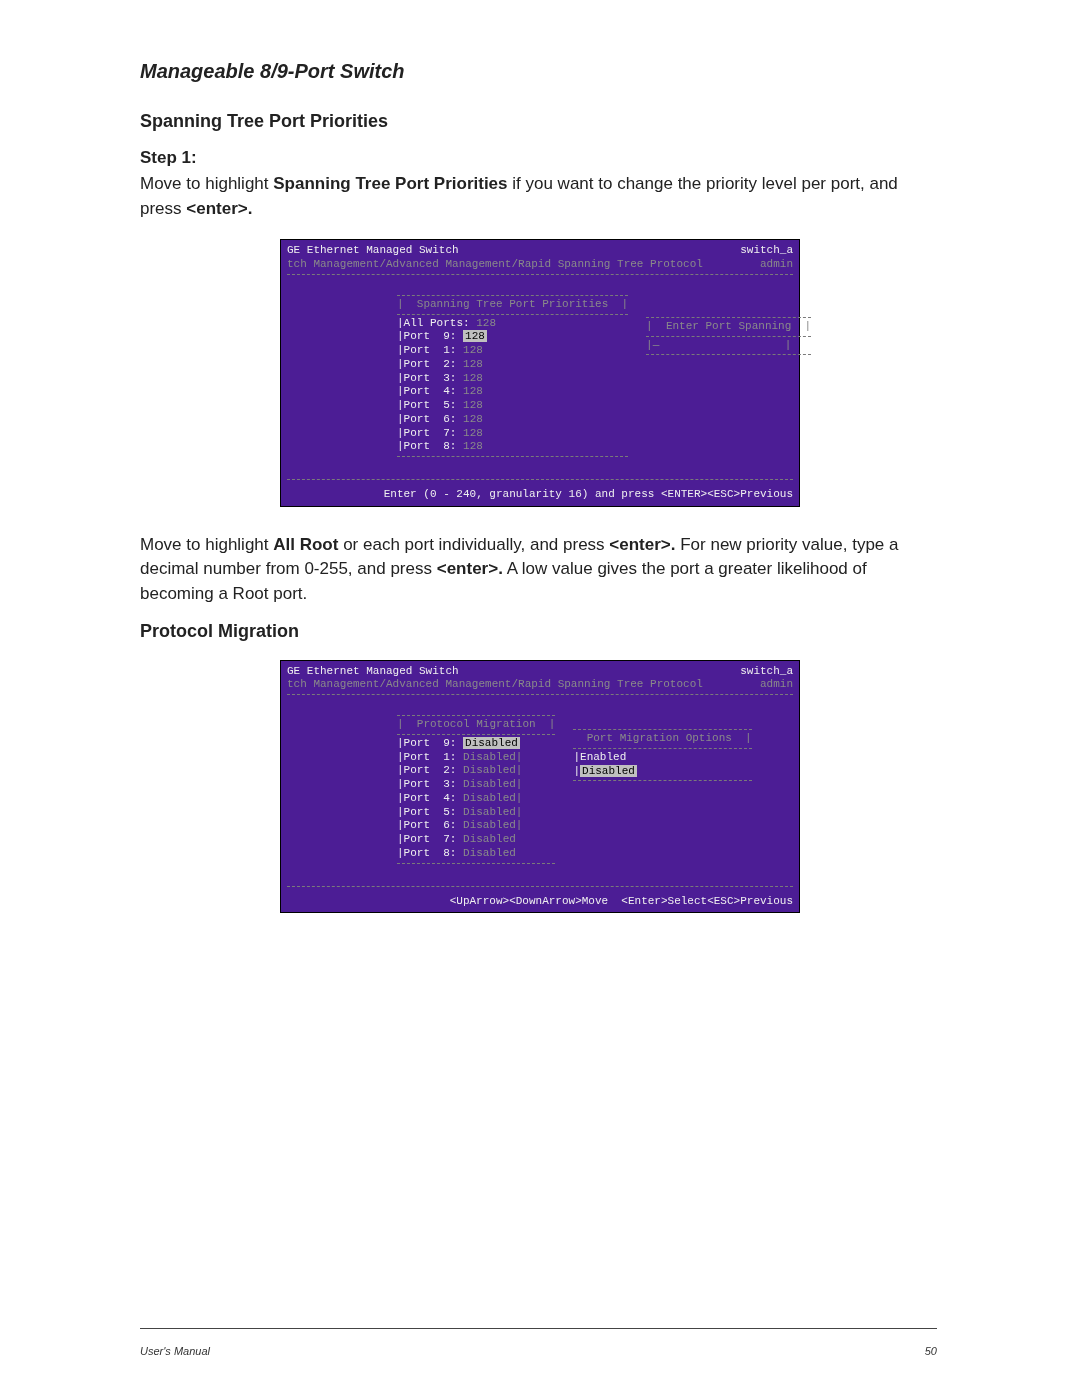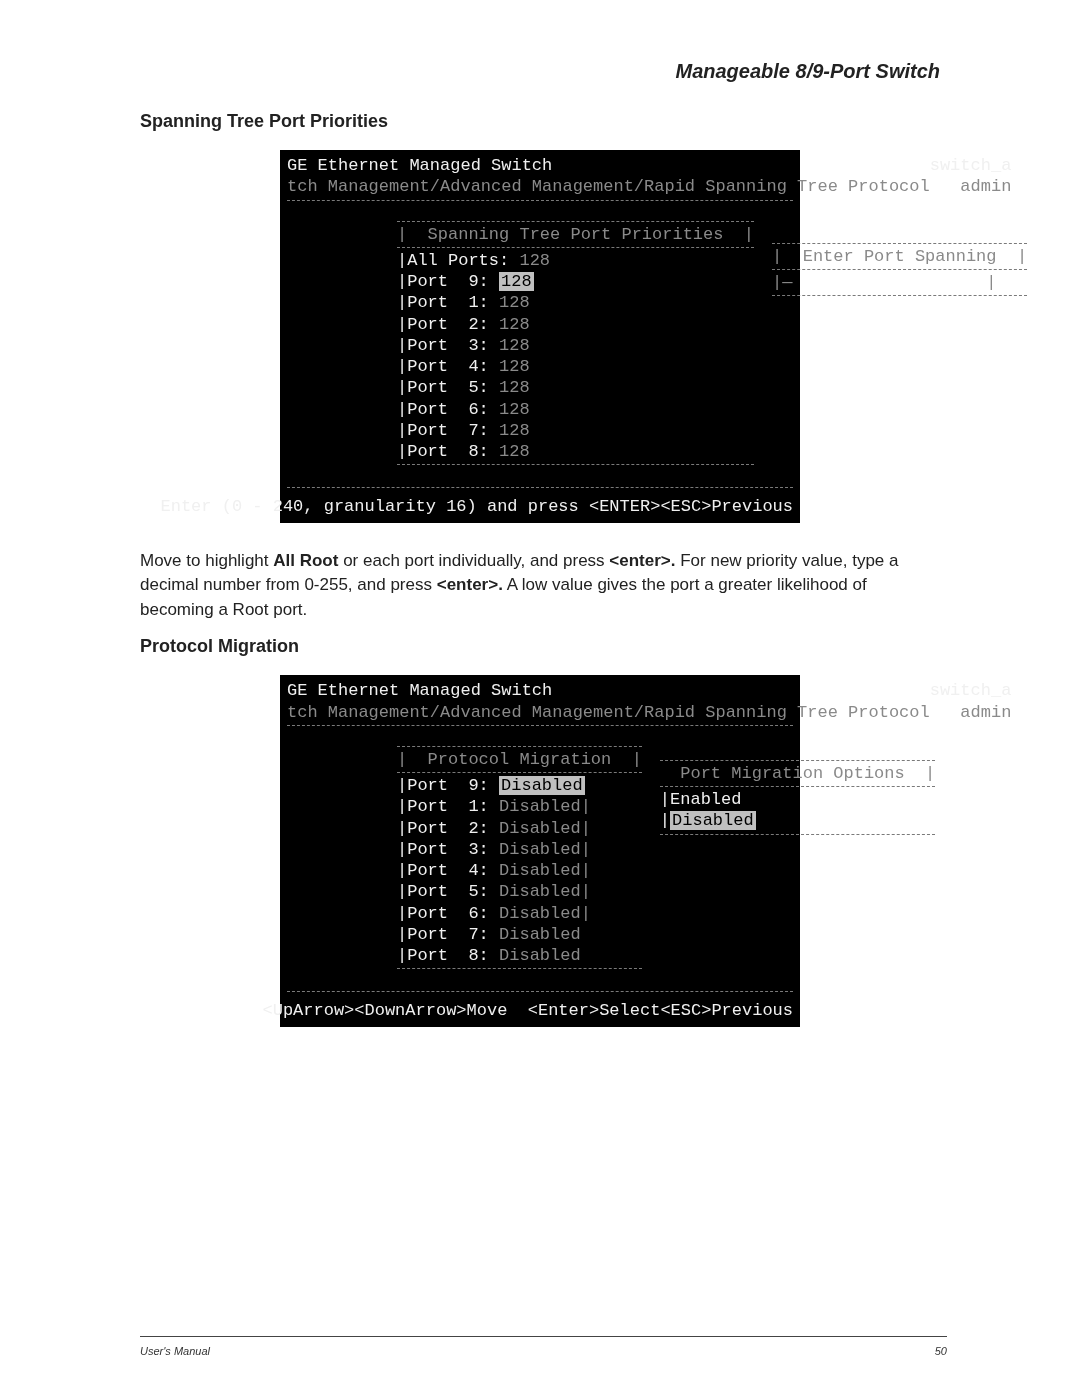--- a/index.html
+++ b/index.html
@@ -1,29 +1,29 @@
 <!DOCTYPE html>
 <html><head>
 <meta charset="utf-8">
 <style>
   * { box-sizing: border-box; margin: 0; padding: 0; }
   html, body { width: 1080px; background: #ffffff; font-family: "Segoe UI", "Helvetica Neue", Arial, sans-serif; color: #222; }
   .page { width: 1080px; height: 1397px; position: relative; padding: 60px 140px 40px 140px; }
-  .doc-header { text-align: right; font-style: italic; font-weight: 600; font-size: 20px; color: #222; margin-bottom: 28px; }
+  .doc-header { text-align: left; font-style: italic; font-weight: 600; font-size: 20px; color: #222; margin-bottom: 28px; }
   .section-title { font-weight: 700; font-size: 18px; margin-top: 14px; margin-bottom: 16px; }
   .step-label { font-weight: 700; font-size: 17px; margin-top: 10px; margin-bottom: 4px; }
   .body-text { font-size: 17px; line-height: 1.45; margin-bottom: 10px; }
   .body-text b { font-weight: 700; }
   .screenshot-wrap { display: flex; justify-content: center; margin: 18px 0 26px 0; }
   .term {
     width: 520px;
-    background: #000000;
+    background: #4c1d95;
     color: #b0b0b0;
     font-family: "Courier New", monospace;
-    font-size: 17px;
+    font-size: 11px;
     line-height: 1.25;
     border: 1px solid #000;
     padding: 4px 6px 4px 6px;
     position: relative;
   }
   .term .wht { color: #f0f0f0; }
   .term .dim { color: #8a8a8a; }
   .term .hl  { background: #c0c0c0; color: #000; padding: 0 2px; }
   .term .dashline {
     border-top: 1px dashed #7a7a7a;
@@ -35,34 +35,41 @@
   .term-footer { display: flex; justify-content: flex-end; margin-top: 8px; }
   .term-body { display: flex; gap: 18px; margin-top: 18px; padding-left: 110px; }
   .term2 .term-body { padding-left: 110px; }
   .subpanel { }
   .subpanel-title { text-align: center; margin-bottom: 2px; }
   .subpanel .dashline { margin: 2px 0; }
   .rightpanel { margin-top: 22px; }
   .rightpanel .dashline { margin: 2px 0; }
   .term2 .rightpanel { margin-top: 14px; }
   .footer-bar {
-    position: absolute; left: 140px; right: 133px; bottom: 40px;
+    position: absolute; left: 140px; right: 143px; bottom: 40px;
     display: flex; justify-content: space-between; align-items: flex-start;
     font-size: 11px; font-style: italic; color: #333;
-    border-top: 1px solid #444; padding-top: 8px;
+    border-top: 1px solid #444; padding-top: 16px;
   }
 </style>
 </head>
 <body>
 
 <div class="page">
   <div class="doc-header">Manageable 8/9-Port Switch</div>
 
   <div class="section-title">Spanning Tree Port Priorities</div>
 
+  <div class="step-label">Step 1:</div>
+  <p class="body-text">
+    <span>Move to highlight </span>
+    <b>Spanning Tree Port Priorities</b>
+    <span> if you want to change the priority level per port, and press </span>
+    <b>&lt;enter&gt;.</b>
+  </p>
 
   <div class="screenshot-wrap">
     <div class="term">
       <div class="term-header">
         <div>
           <div class="term-row wht">GE Ethernet Managed Switch</div>
           <div class="term-row dim">tch Management/Advanced Management/Rapid Spanning Tree Protocol</div>
         </div>
         <div style="text-align:right;">
           <div class="term-row wht">switch_a</div>

